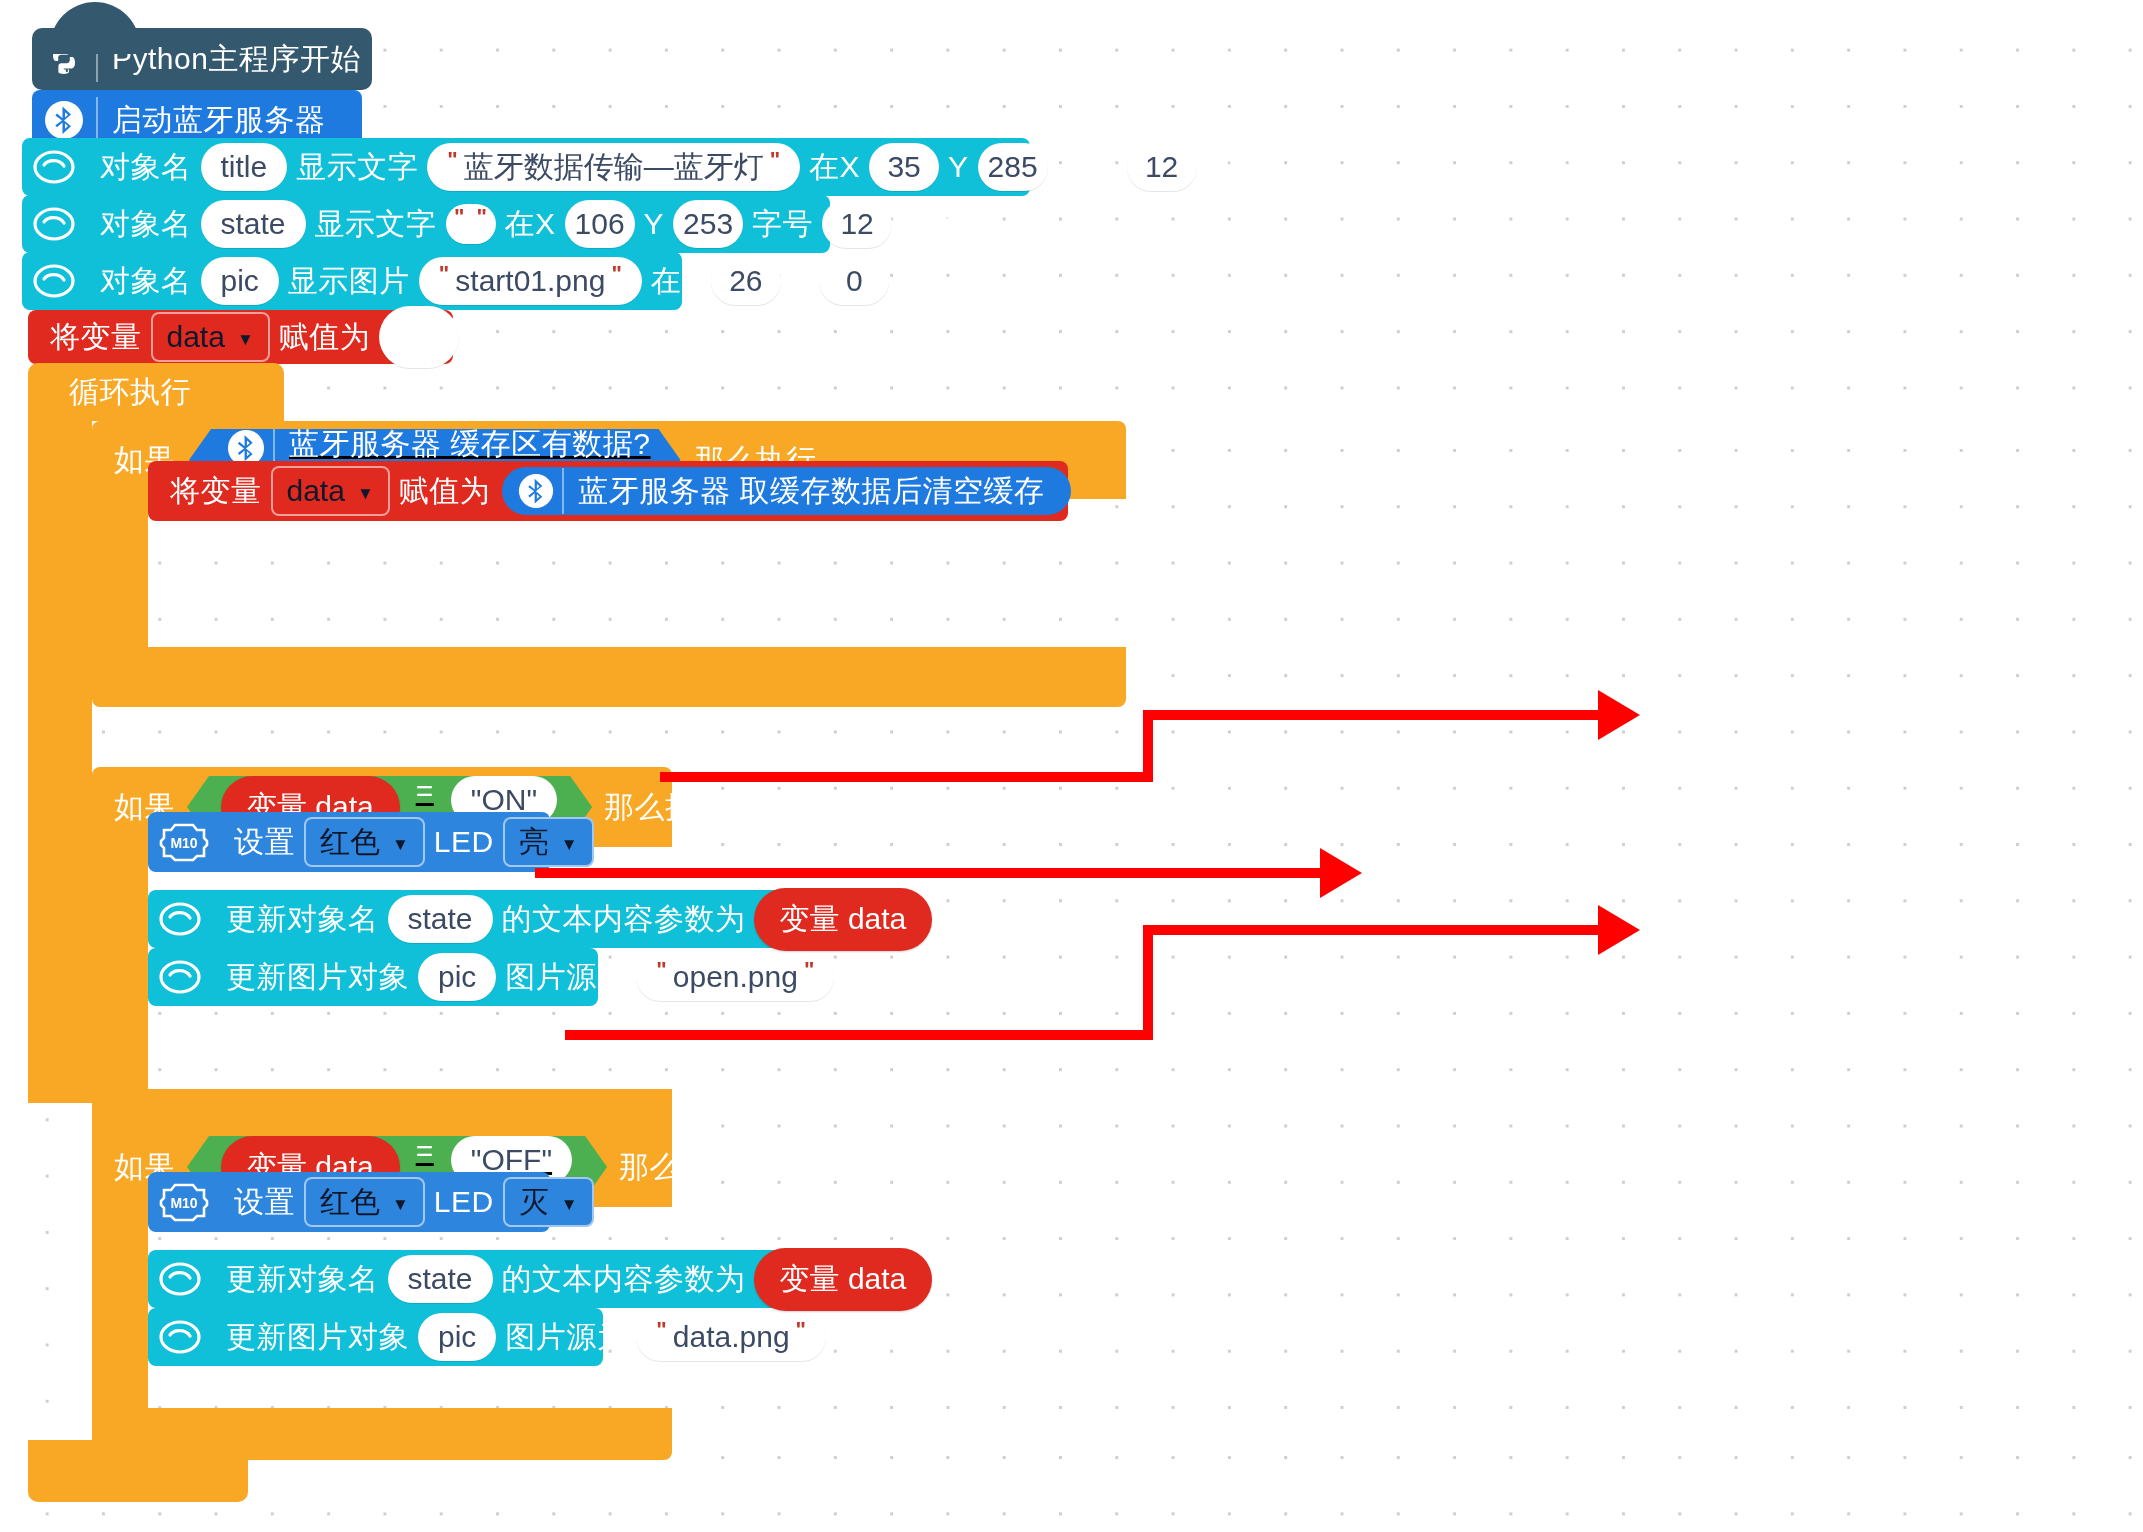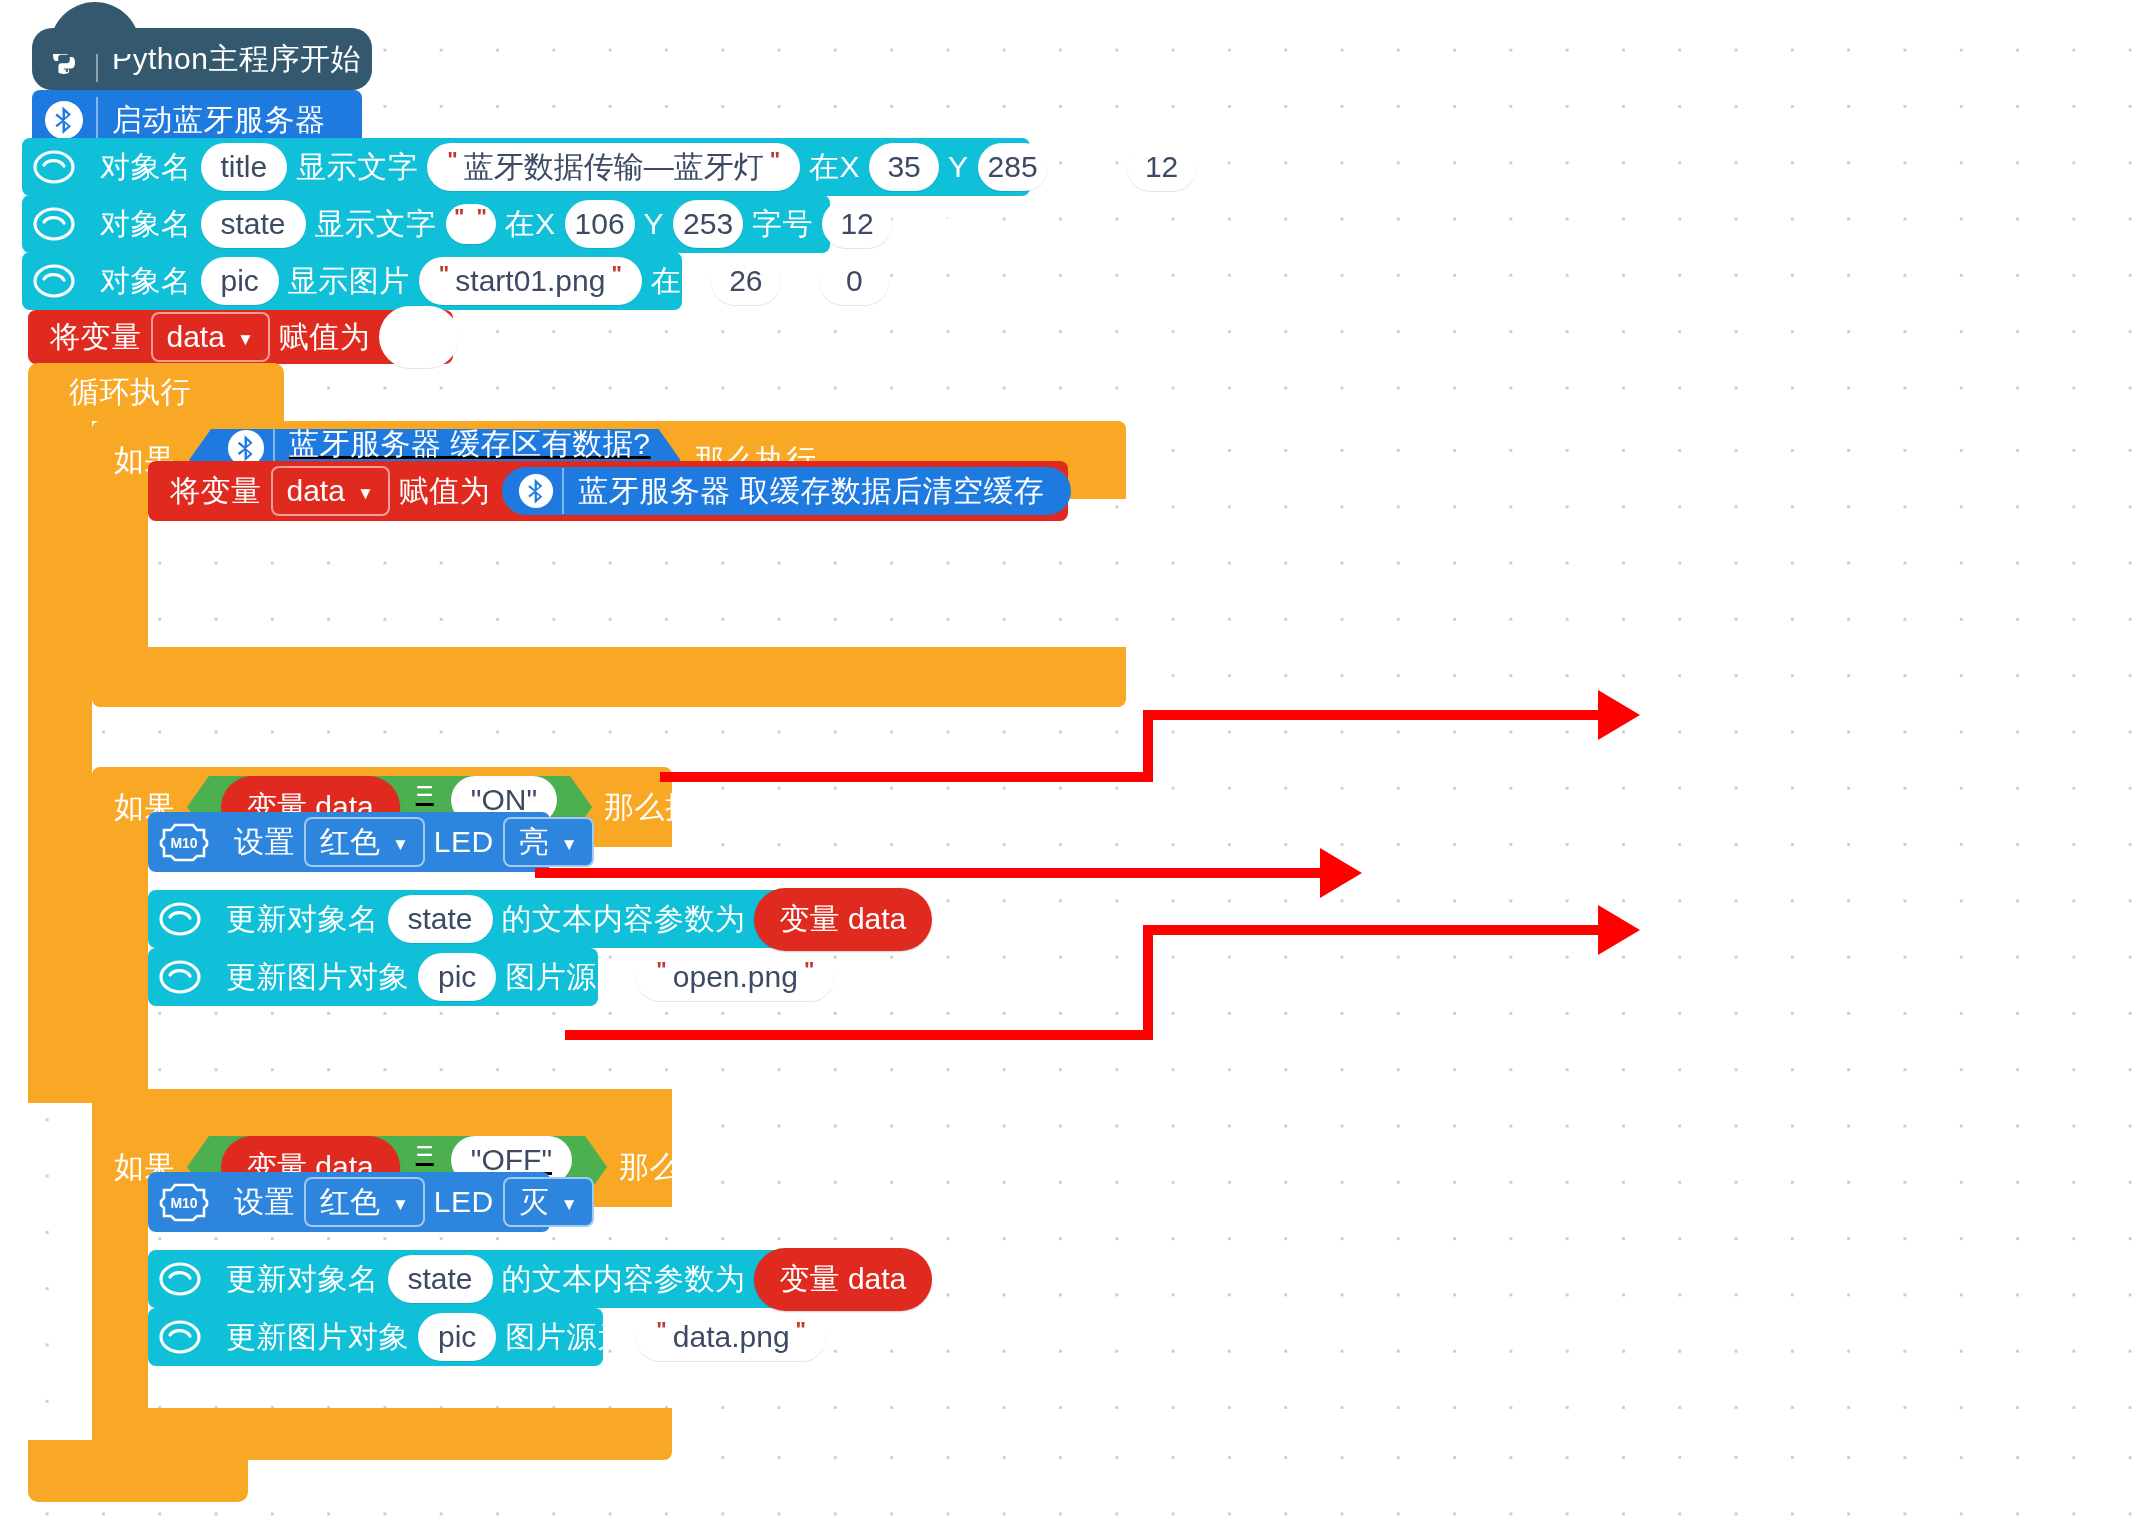--- a/index.html
+++ b/index.html
@@ -32,38 +32,38 @@
     box-shadow:0 1px 0 rgba(0,0,0,.10);
   }
   .pill.num{min-width:34px;padding:9px 18px;}
   .pill.tiny{min-width:10px;}
   .quote{color:#c0392b;font-size:22px;vertical-align:top;position:relative;top:-7px;font-weight:bold;}
   .pill .q-l{margin-right:6px;}
   .pill .q-r{margin-left:6px;}
 
   
   .ddn{
-    border-radius:8px;font-size:30px;line-height:1;color:#ffffff;
+    border-radius:8px;font-size:30px;line-height:1;color:#0f172a;
     display:inline-flex;align-items:center;padding:8px 14px;margin:0 9px;white-space:nowrap;
   }
   .ddn .caret{margin-left:12px;font-size:17px;position:relative;top:2px;}
   .ddn.on-red{background:#e02a1f;border:2px solid rgba(255,255,255,.55);}
   .ddn.on-blue{background:#2d85dd;border:2px solid rgba(255,255,255,.55);}
 
   .colorchip{width:50px;height:42px;border-radius:999px;margin-left:12px;display:inline-block;}
 
   
   .reporter{
     background:#e02a1f;border-radius:999px;color:#fff;font-size:30px;
     display:inline-flex;align-items:center;padding:11px 26px;margin:0 8px;white-space:nowrap;
     box-shadow:0 1px 2px rgba(0,0,0,.18);
   }
 
   
-  .hat{background:#34586e;border-radius:20px;}
+  .hat{background:#34586e;border-radius:10px;}
   .hat:before{
     content:"";position:absolute;left:18px;top:-26px;width:90px;height:52px;
     background:#34586e;border-radius:46px 46px 0 0;
   }
   .hexblue{background:#1f7ae0;}
   .hexgreen{background:#4cb050;}
   .hexwrap{
     display:inline-flex;align-items:flex-start;
     -webkit-clip-path:polygon(22px 0,calc(100% - 22px) 0,100% 50%,calc(100% - 22px) 100%,22px 100%,0 50%);
     clip-path:polygon(22px 0,calc(100% - 22px) 0,100% 50%,calc(100% - 22px) 100%,22px 100%,0 50%);

